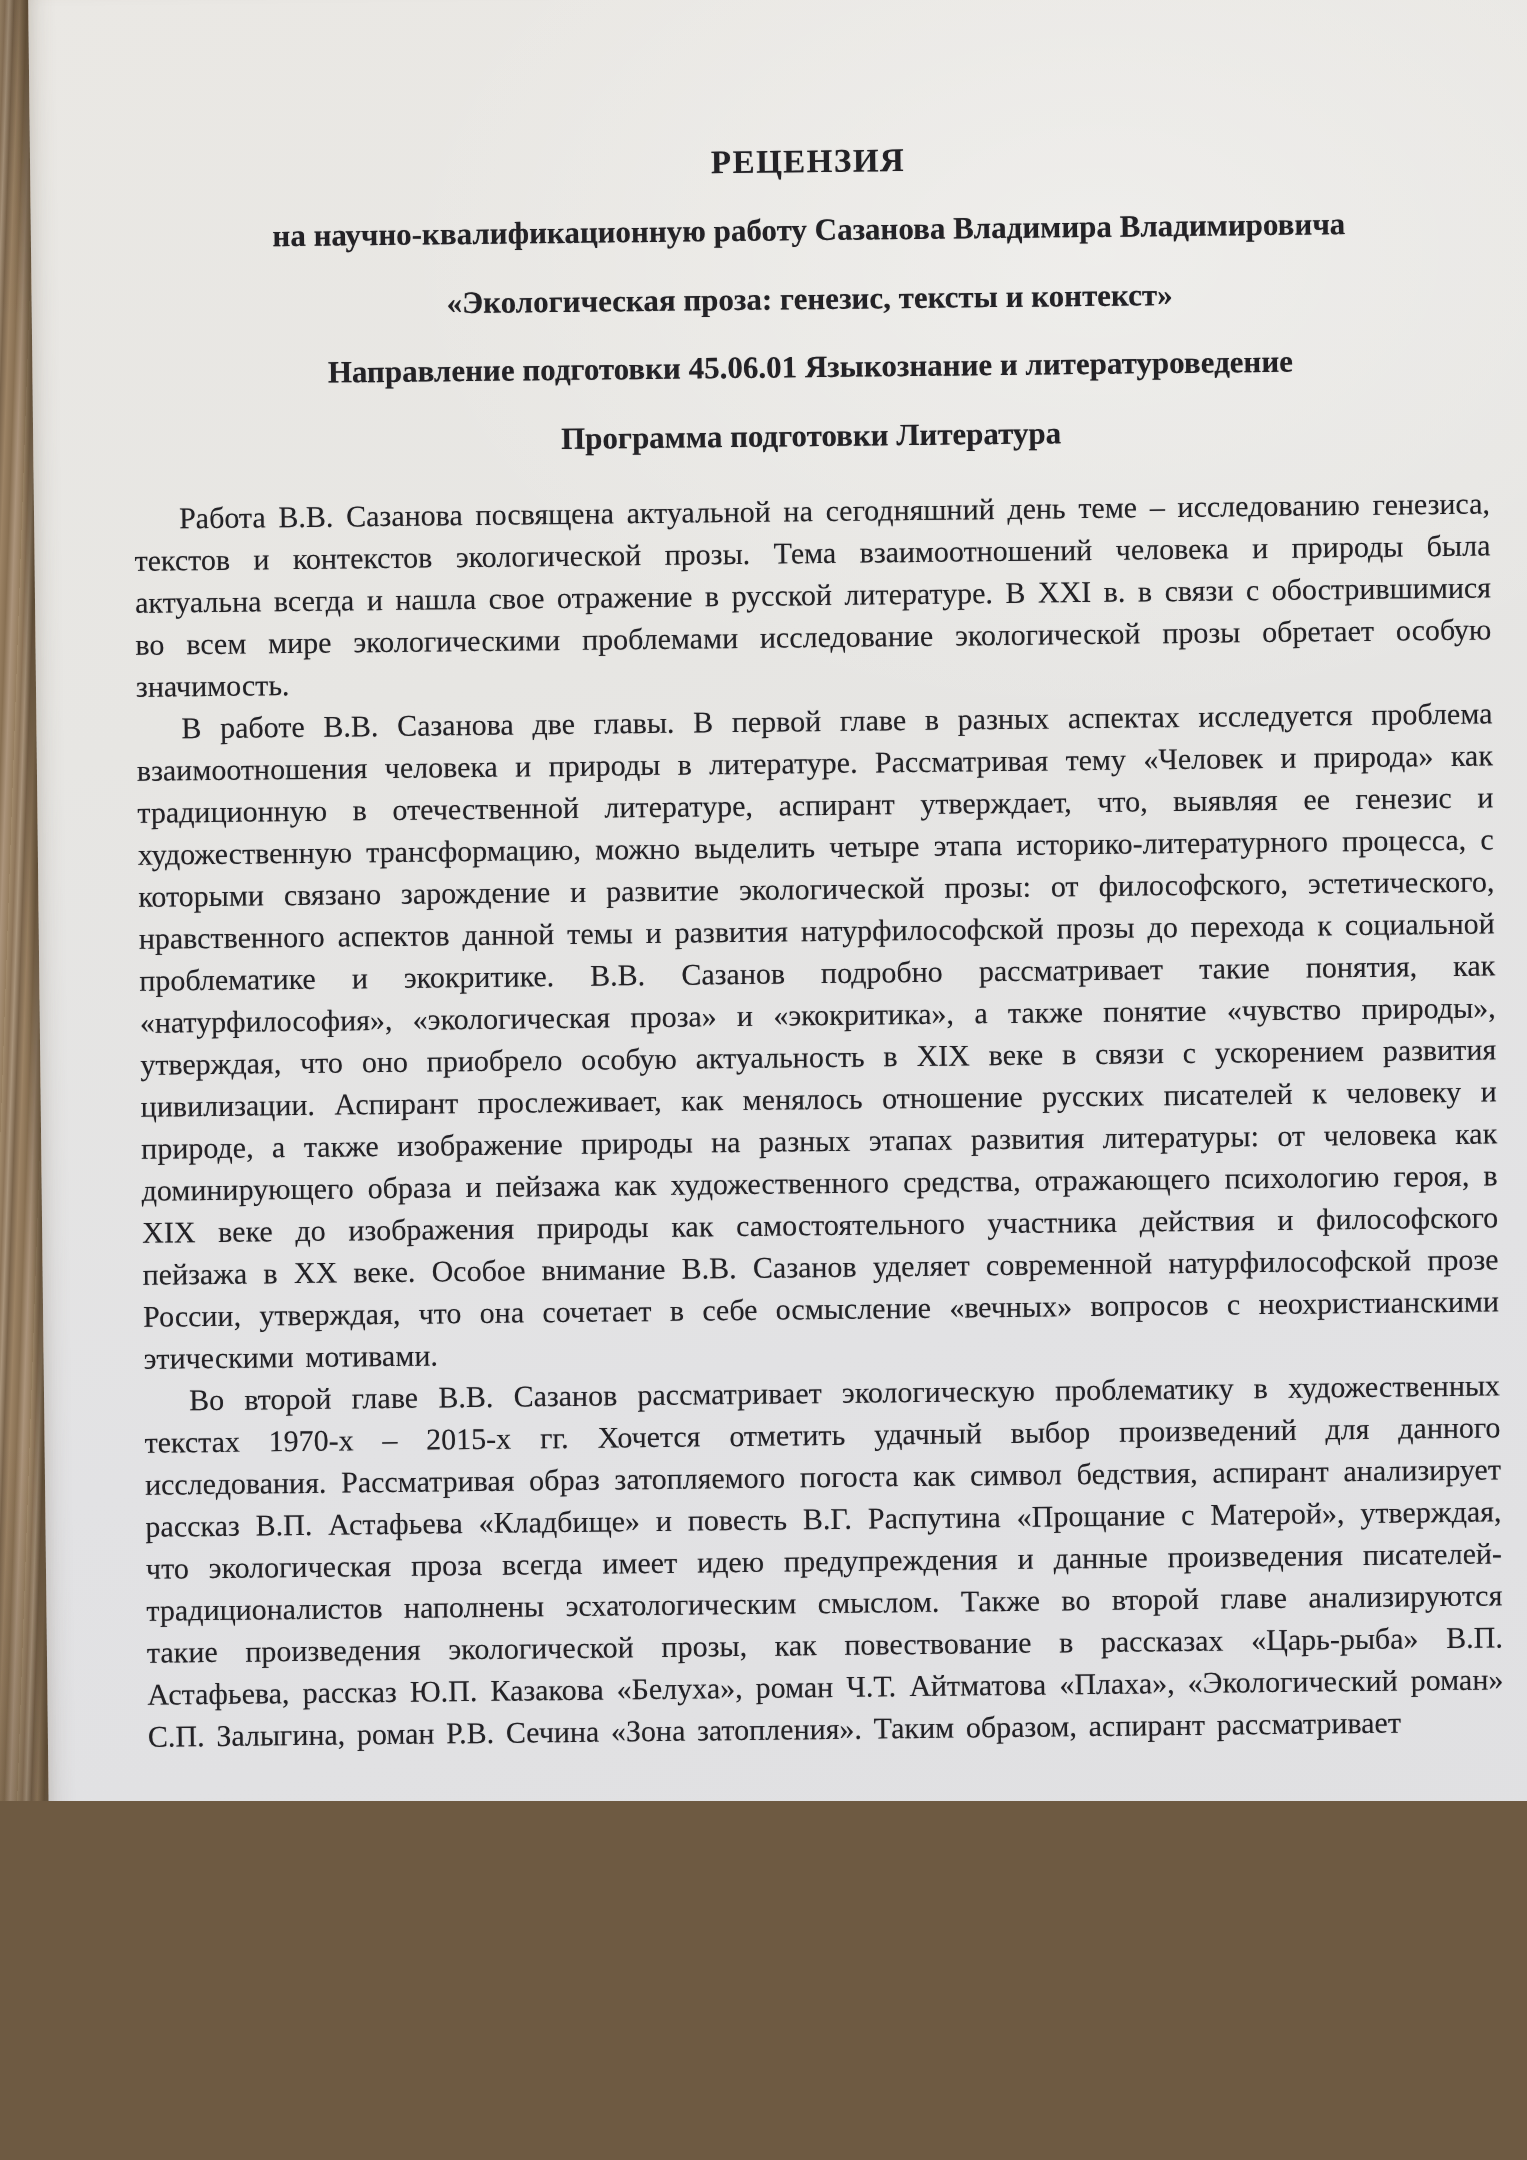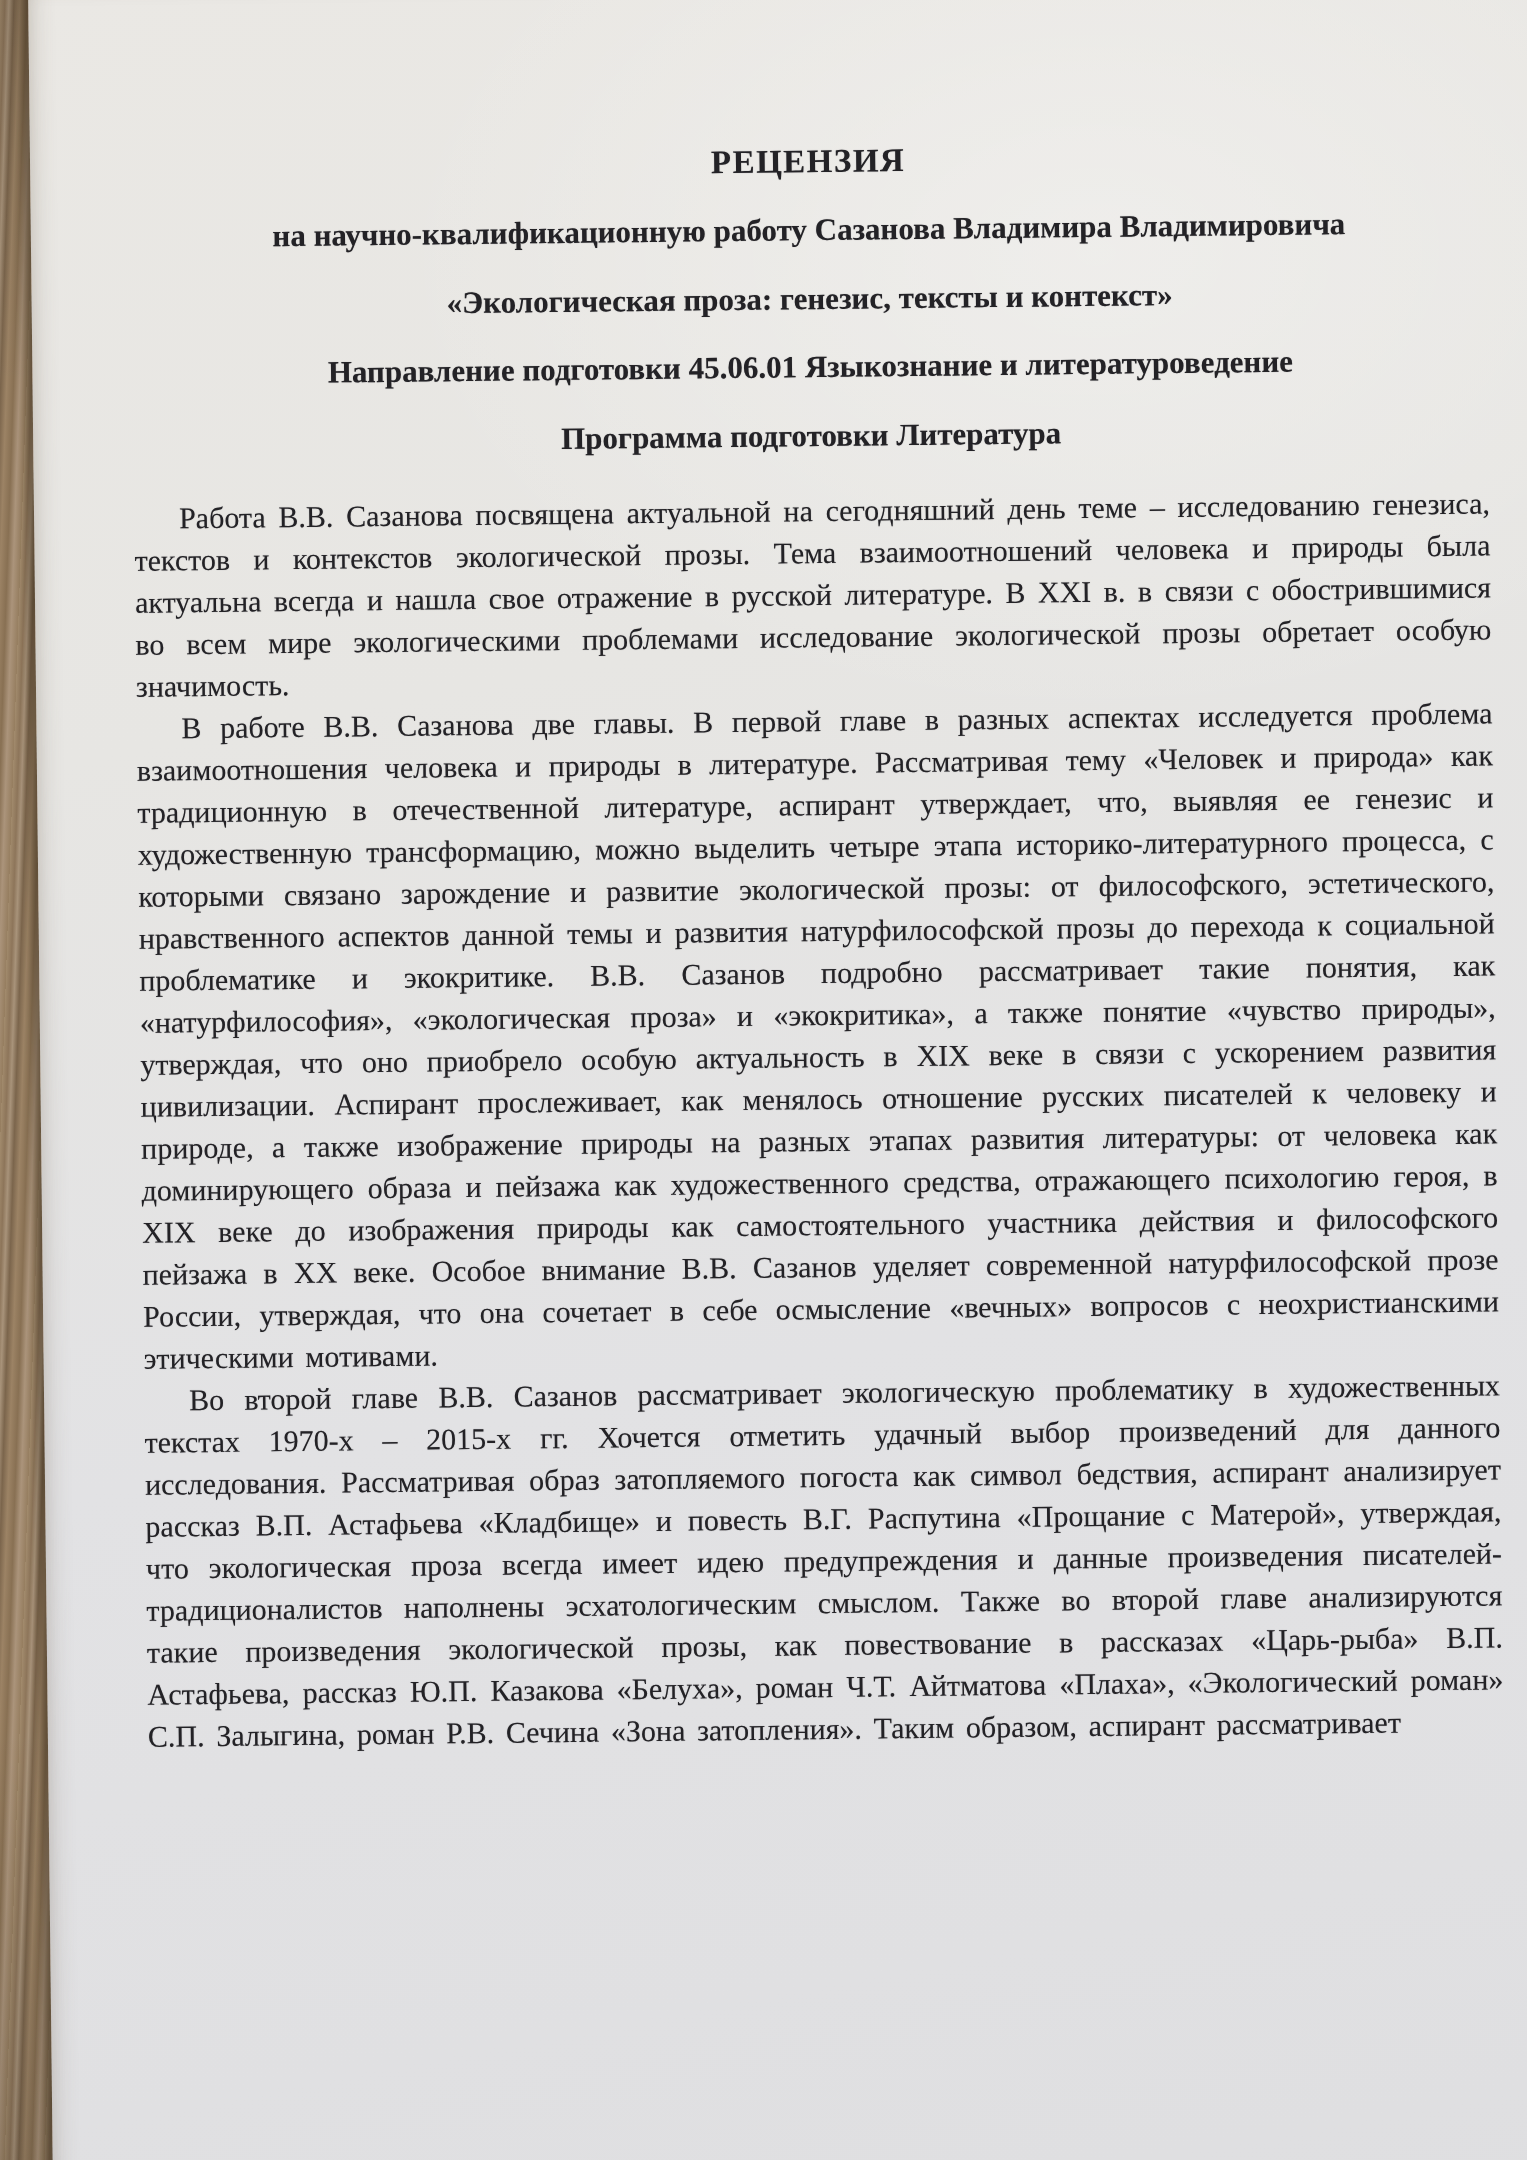--- a/index.html
+++ b/index.html
@@ -5,21 +5,21 @@
   html, body {
     margin: 0;
     padding: 0;
     background: #6e5a42;
   }
 
   
   .photo {
     position: relative;
     width: 1527px;
-    height: 2160px;
+    height: 1801px;
     overflow: hidden;
     background:
       linear-gradient(to bottom, rgba(0,0,0,0.10), rgba(0,0,0,0) 18%, rgba(0,0,0,0) 80%, rgba(0,0,0,0.12)),
       repeating-linear-gradient(92deg,
         #a18a6c 0px, #8d755a 5px, #a8937a 9px, #7b654c 14px,
         #9c8365 20px, #887053 27px, #ab947b 33px, #967e60 40px);
   }
 
   .paper {
     position: absolute;

